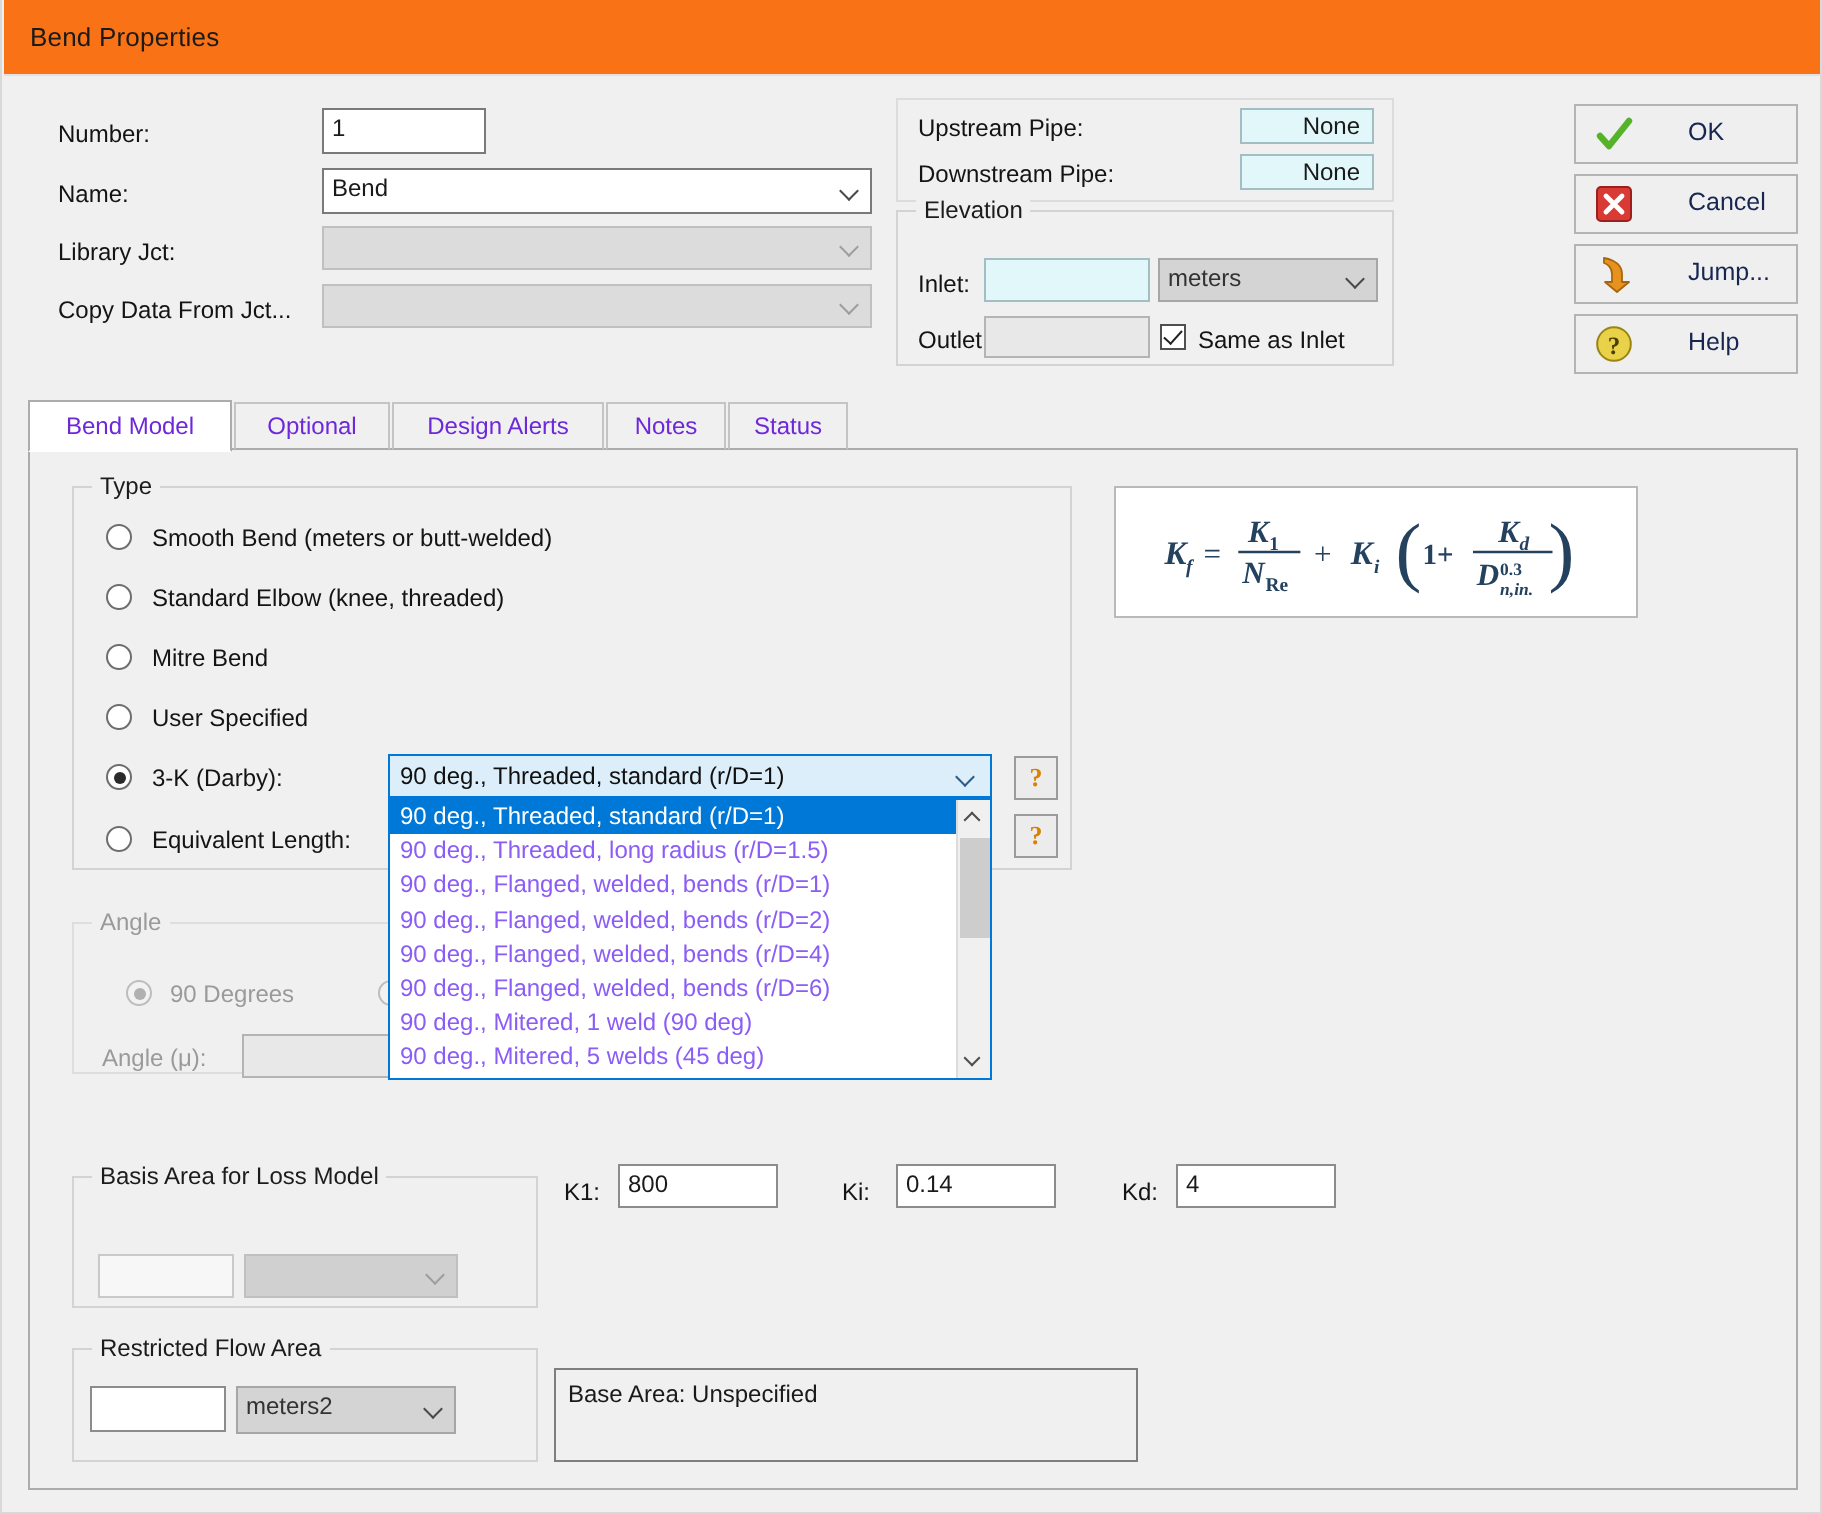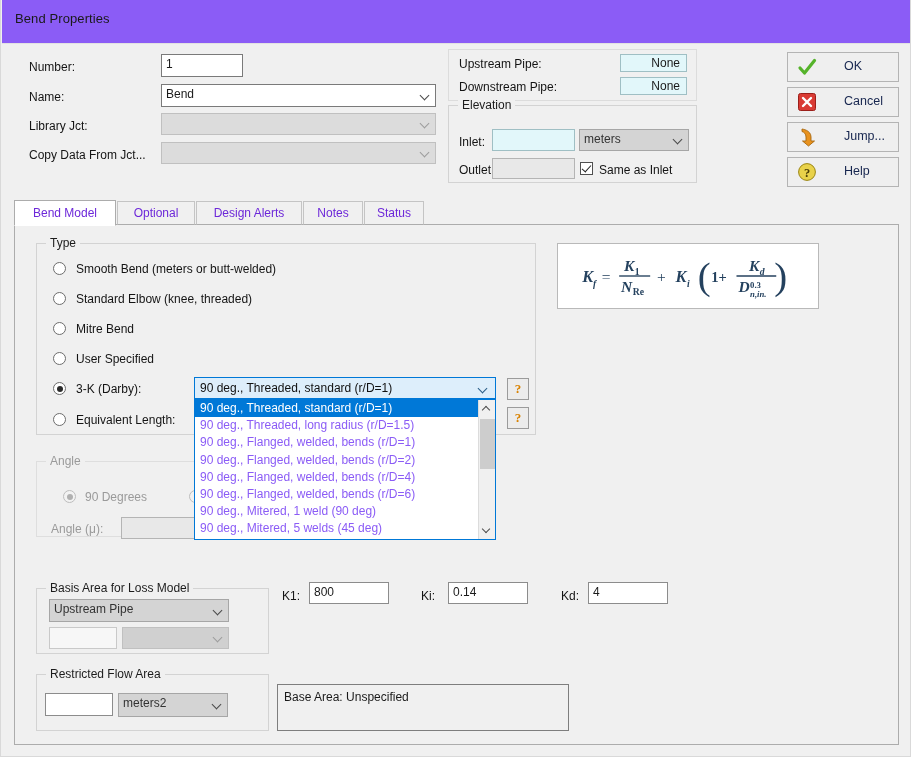--- a/index.html
+++ b/index.html
@@ -15,22 +15,22 @@
   }
   .window{
     position:absolute;left:0;top:0;width:911px;height:757px;
     background:#f0f0f0;
     border-left:1px solid #d9d9d9;
     border-right:1px solid #d9d9d9;
     border-bottom:1px solid #d9d9d9;
     box-sizing:border-box;
   }
   .titlebar{
-    position:absolute;left:1px;top:0;width:908px;height:44px;
-    background:#8b5cf6;
+    position:absolute;left:1px;top:0;width:908px;height:38px;
+    background:#f97316;
     border-bottom:1px solid #e2e2e2;
     box-sizing:border-box;
   }
   .titlebar .title{
     position:absolute;left:13px;top:11px;
     font-size:13px;color:#1a1a1a;letter-spacing:.1px;
   }
 
   
   .lbl{position:absolute;font-size:12px;color:#141414;white-space:nowrap;}
@@ -333,24 +333,20 @@
   <div class="radio dis" style="left:188px;top:490px;"></div>
   <div class="lbl dim" style="left:50px;top:522px;">Angle (μ):</div>
   <div class="tbox ro" style="left:120px;top:517px;width:78px;height:22px;"></div>
   <div class="combo dis" style="left:205px;top:517px;width:130px;height:22px;">
     <span class="arw"></span>
   </div>
 
   <div class="group" style="left:35px;top:588px;width:233px;height:66px;">
     <span class="gtitle">Basis Area for Loss Model</span>
   </div>
-  <div class="combo gray" style="left:48px;top:599px;width:180px;height:23px;">
-    <span>Upstream Pipe</span>
-    <span class="arw"></span>
-  </div>
   <div class="tbox" style="left:48px;top:627px;width:68px;height:22px;background:#f7f7f7;border-color:#c9c9c9;"></div>
   <div class="combo dis" style="left:121px;top:627px;width:107px;height:22px;background:#d0d0d0;">
     <span></span>
     <span class="arw"></span>
   </div>
 
   <div class="lbl" style="left:281px;top:589px;">K1:</div>
   <div class="tbox" style="left:308px;top:582px;width:80px;height:22px;border-color:#8c8c8c;">800</div>
 
   <div class="lbl" style="left:420px;top:589px;">Ki:</div>

